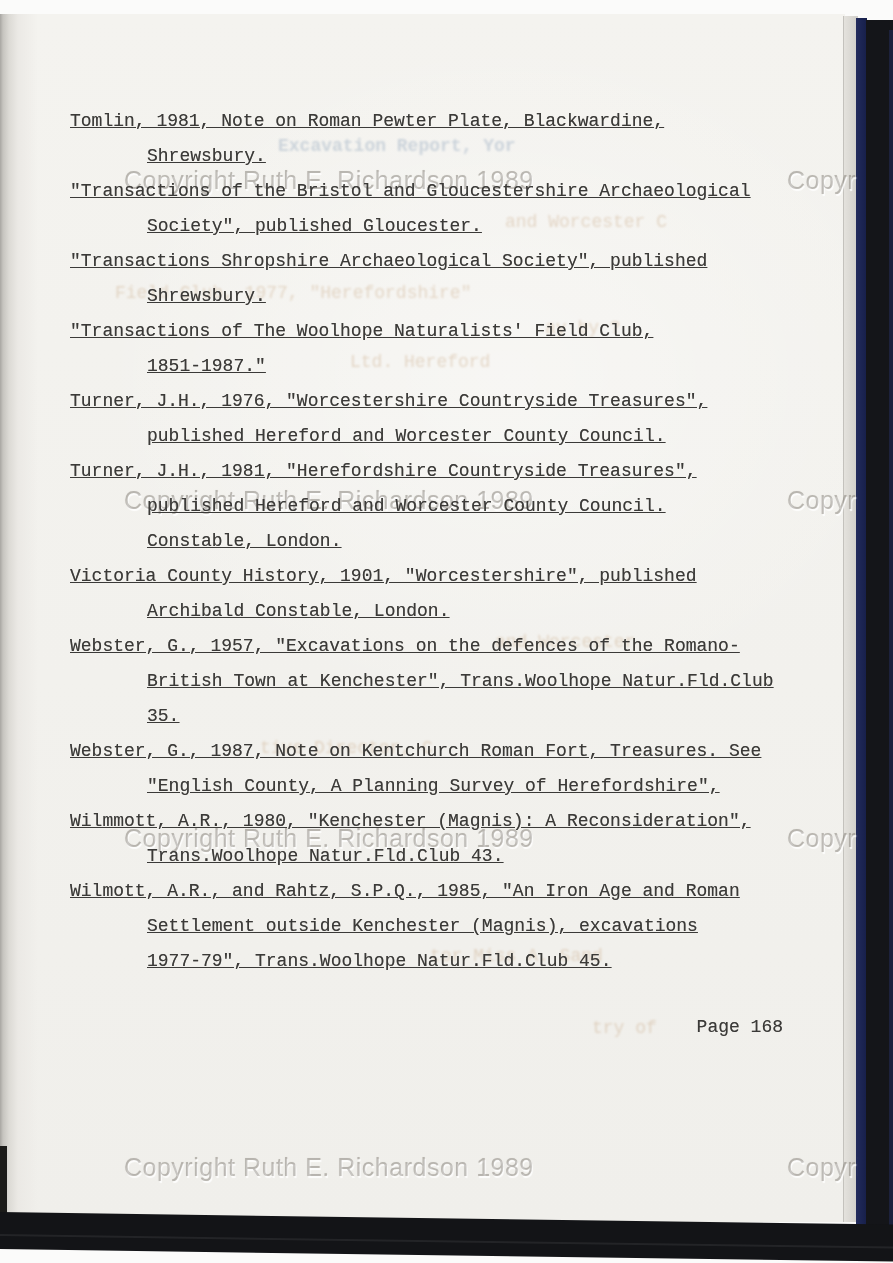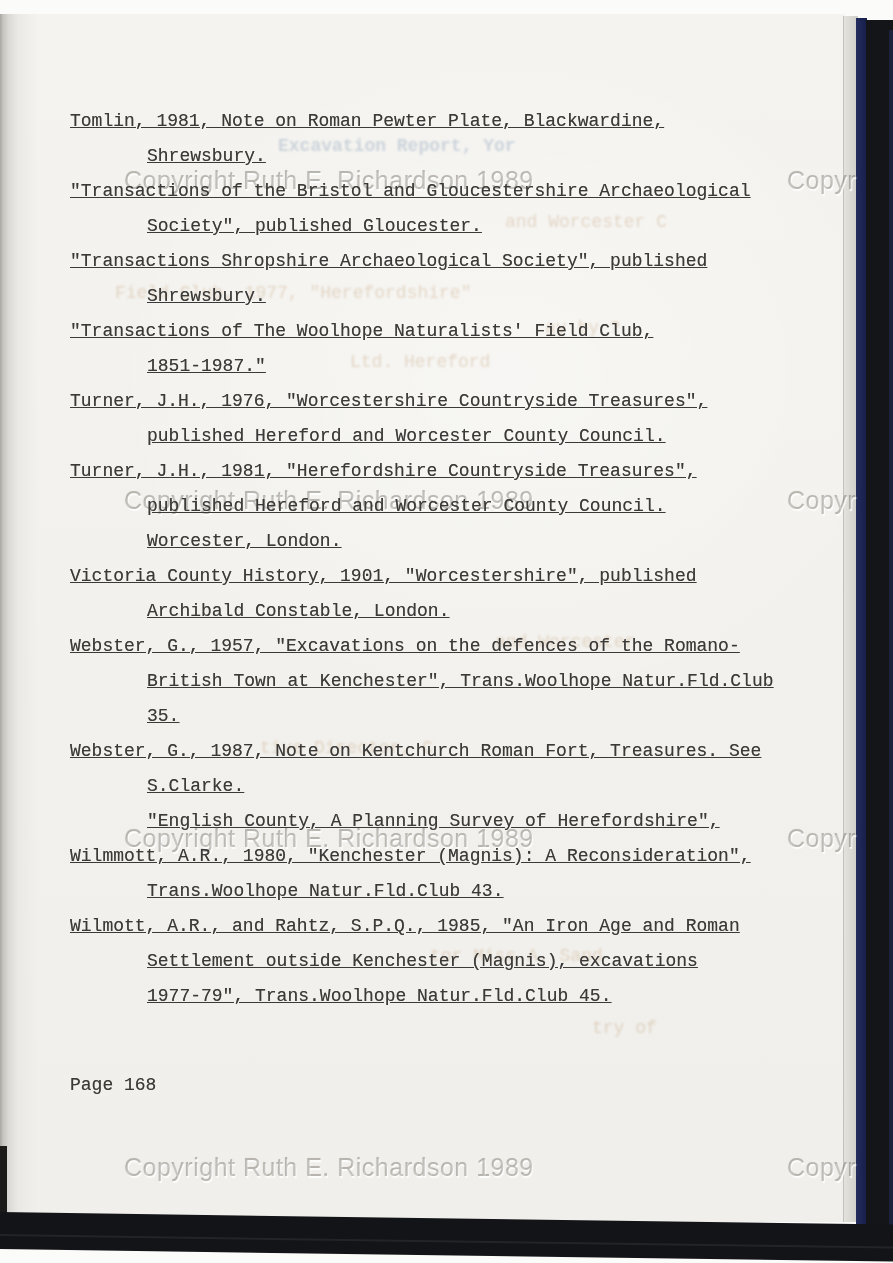--- a/index.html
+++ b/index.html
@@ -26,21 +26,21 @@
     transform:rotate(0.8deg);transform-origin:0 0;}
   #cover-bottom-seam{position:absolute;left:0;top:22px;width:100%;height:2px;background:rgba(255,255,255,0.07);}
   #cover-left-notch{position:absolute;left:0;top:1146px;width:7px;height:70px;background:#1b1b19;}
 
   
   #bibliography{position:absolute;left:70px;top:104px;width:745px;z-index:3;
     font-size:18px;line-height:35px;color:#3b3a38;
     text-shadow:0 0 0.6px rgba(62,60,57,0.55);}
   .line{height:35px;white-space:nowrap;text-decoration:underline;}
   .line.cont{padding-left:77px;}
-  #page-number{margin-top:54px;width:713px;text-align:left;height:35px;}
+  #page-number{margin-top:31px;width:713px;text-align:right;height:35px;}
 
   
   .wm{position:absolute;z-index:2;white-space:nowrap;
     font-family:"Liberation Sans",sans-serif;font-size:25px;letter-spacing:0.5px;
     color:rgba(126,120,112,0.40);
     text-shadow:1px 1.5px 1px rgba(255,255,255,0.9),0 0 1px rgba(126,120,112,0.18);}
   .wm-main{left:124px;}
   .wm-clip{position:absolute;left:787px;width:71px;height:36px;overflow:hidden;z-index:2;}
   .wm-clip .wm{position:static;}
 
@@ -95,28 +95,27 @@
       <div class="line">"Transactions of the Bristol and Gloucestershire Archaeological</div>
       <div class="line cont">Society", published Gloucester.</div>
       <div class="line">"Transactions Shropshire Archaeological Society", published</div>
       <div class="line cont">Shrewsbury.</div>
       <div class="line">"Transactions of The Woolhope Naturalists' Field Club,</div>
       <div class="line cont">1851-1987."</div>
       <div class="line">Turner, J.H., 1976, "Worcestershire Countryside Treasures",</div>
       <div class="line cont">published Hereford and Worcester County Council.</div>
       <div class="line">Turner, J.H., 1981, "Herefordshire Countryside Treasures",</div>
       <div class="line cont">published Hereford and Worcester County Council.</div>
-      <div class="line cont">Worcester, London.</div>
+      <div class="line cont">Constable, London.</div>
       <div class="line">Victoria County History, 1901, "Worcestershire", published</div>
       <div class="line cont">Archibald Constable, London.</div>
       <div class="line">Webster, G., 1957, "Excavations on the defences of the Romano-</div>
       <div class="line cont">British Town at Kenchester", Trans.Woolhope Natur.Fld.Club</div>
       <div class="line cont">35.</div>
       <div class="line">Webster, G., 1987, Note on Kentchurch Roman Fort, Treasures. See</div>
-      <div class="line cont">S.Clarke.</div>
       <div class="line cont">"English County, A Planning Survey of Herefordshire",</div>
       <div class="line">Wilmmott, A.R., 1980, "Kenchester (Magnis): A Reconsideration",</div>
       <div class="line cont">Trans.Woolhope Natur.Fld.Club 43.</div>
       <div class="line">Wilmott, A.R., and Rahtz, S.P.Q., 1985, "An Iron Age and Roman</div>
       <div class="line cont">Settlement outside Kenchester (Magnis), excavations</div>
       <div class="line cont">1977-79", Trans.Woolhope Natur.Fld.Club 45.</div>
       <div id="page-number">Page 168</div>
     </div>
 
   <div id="page-edge-strip"></div>

